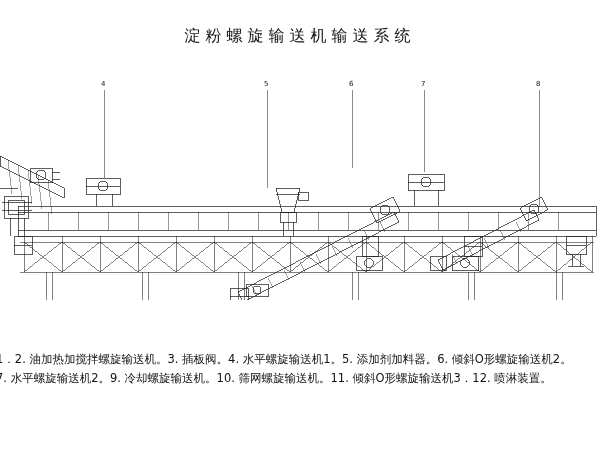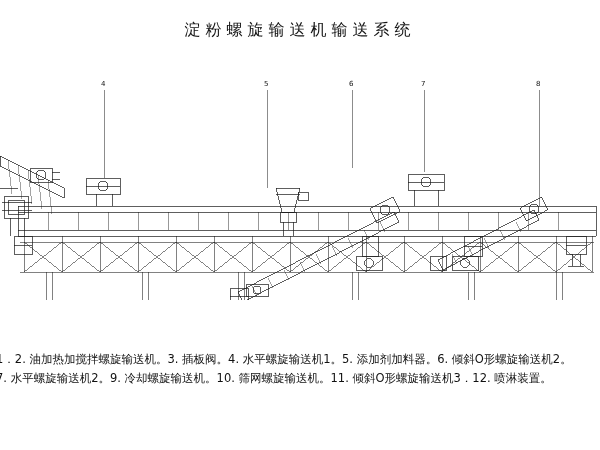--- a/index.html
+++ b/index.html
@@ -16,21 +16,21 @@
   }
   #page {
     position: relative;
     width: 600px;
     height: 450px;
     background: #ffffff;
   }
   
   .title {
     position: absolute;
-    top: 20px;
+    top: 26px;
     left: 0;
     width: 600px;
     text-align: center;
     font-size: 16px;
     letter-spacing: 5px;
     font-family: "DejaVu Sans", "Liberation Sans", sans-serif;
     color: #141414;
     white-space: nowrap;
   }
   

